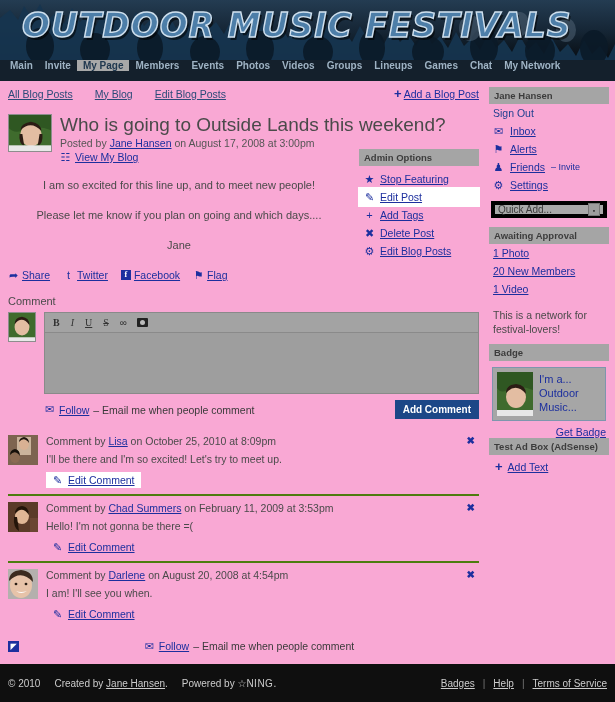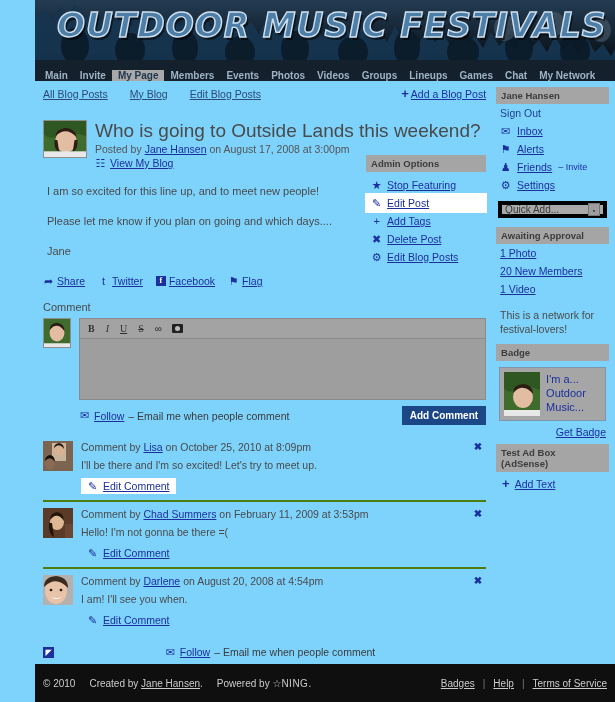--- a/index.html
+++ b/index.html
@@ -4,21 +4,21 @@
 <style>
   * { box-sizing: border-box; }
   html, body { margin:0; padding:0; }
   body {
     width:615px; height:702px; overflow:hidden;
     font-family:"Liberation Sans", sans-serif;
     font-size:11px; color:#3a3a3a;
     background:#9a9a9a;
   }
   
-  .page { position:relative; width:615px; height:702px; background:#7dd3fc;padding-left:35px; }
+  .page { position:relative; width:615px; height:702px; background:#f9a8d4; }
 
   
   .banner {
     position:relative; height:60px; width:615px; overflow:hidden;
     background:#0d1620;
   }
   .crowd { position:absolute; inset:0; }
   .crowd svg { display:block; width:615px; height:60px; }
   .logo {
     position:absolute; left:22px; top:6px;
@@ -26,21 +26,21 @@
     font-size:33px; font-weight:bold; font-style:italic;
     letter-spacing:1px;
     color:#4d7ea8;
     -webkit-text-stroke:1.4px #cfe0ee;
     text-shadow:2px 3px 0 rgba(0,0,0,.55);
     white-space:nowrap;
   }
 
   
   .nav {
-    height:21px; background:#14202c; display:flex; align-items:flex-end;
+    height:21px; background:#14202c; display:flex; align-items:flex-start;
     padding-left:4px;
   }
   .nav a {
     display:flex; align-items:center; padding:0 6px;
     color:#9fb3c4; text-decoration:none;
     font-size:10px; font-weight:bold;
   }
   .nav a.active { background:#a8a8a8; color:#20384f; }
 
   
@@ -51,38 +51,38 @@
   a.lnk { color:#1c2f9e; text-decoration:underline; }
   a.lnk2 { color:#1f3f8f; }
 
   
   .blognav { display:flex; align-items:center; font-size:10.5px; }
   .blognav .item { margin-right:22px; color:#2b4a78; text-decoration:underline; }
   .blognav .spacer { flex:1; }
   .plus { color:#1c2f9e; font-weight:bold; font-size:13px; margin-right:2px; line-height:1; }
 
   
-  .posthead { display:flex; margin-top:20px; }
+  .posthead { display:flex; margin-top:14px; }
   .avatar-lg {
     width:44px; height:38px; margin-right:8px; flex:none;
     border:1px solid #8d8d8d; background:#3c5a2a; overflow:hidden;
   }
   .posttitle {
     font-size:19px; color:#4a4a4a; font-weight:normal;
     line-height:22px; margin:0 0 1px 0;
   }
   .postmeta { font-size:10.5px; color:#555; }
   .viewblog { margin-top:2px; font-size:10.5px; display:flex; align-items:center; gap:4px; }
 
   .postbody { margin-top:14px; font-size:11px; color:#4a4a4a; line-height:16px; width:330px;}
-  .postbody p { margin:0 0 14px 4px; }
+  .postbody p { margin:0 0 14px 12px;text-align:center; }
 
   
   .admin {
-    position:absolute; right:8px; top:74px; width:120px;
+    position:absolute; right:8px; top:68px; width:120px;
   }
   .admin-hd {
     background:#a5a5a5; color:#3c3c3c; font-weight:bold;
     font-size:9.5px; padding:3px 5px; margin-bottom:4px;
   }
   .admin-item {
     display:flex; align-items:center; gap:5px;
     font-size:10.5px; padding:3px 5px; position:relative;
   }
   .admin-item.hl { background:#ffffff; outline:1px solid #ffffff; }
@@ -511,21 +511,21 @@
             <path d="M9 21 Q19 10 29 22 Q29 13 19 12 Q9 13 9 21 Z" fill="#2b1c14"></path>
             <rect y="38" width="36" height="6" fill="#e8e8e8"></rect>
           </svg>
         </div>
         <div class="badgetxt">I'm a... Outdoor Music...</div>
       </div>
       <div class="getbadge">
         <a class="lnk">Get Badge</a>
       </div>
 
-      <div class="side-hd" style="margin-top:6px">Test Ad Box (AdSense)</div>
+      <div class="side-hd" style="margin-top:0">Test Ad Box (AdSense)</div>
       <div class="addtext">
         <span class="plus">+</span>
         <a class="lnk">Add Text</a>
       </div>
 
     </div>
   </div>
 
   <div class="footer">
     <div class="fl">

